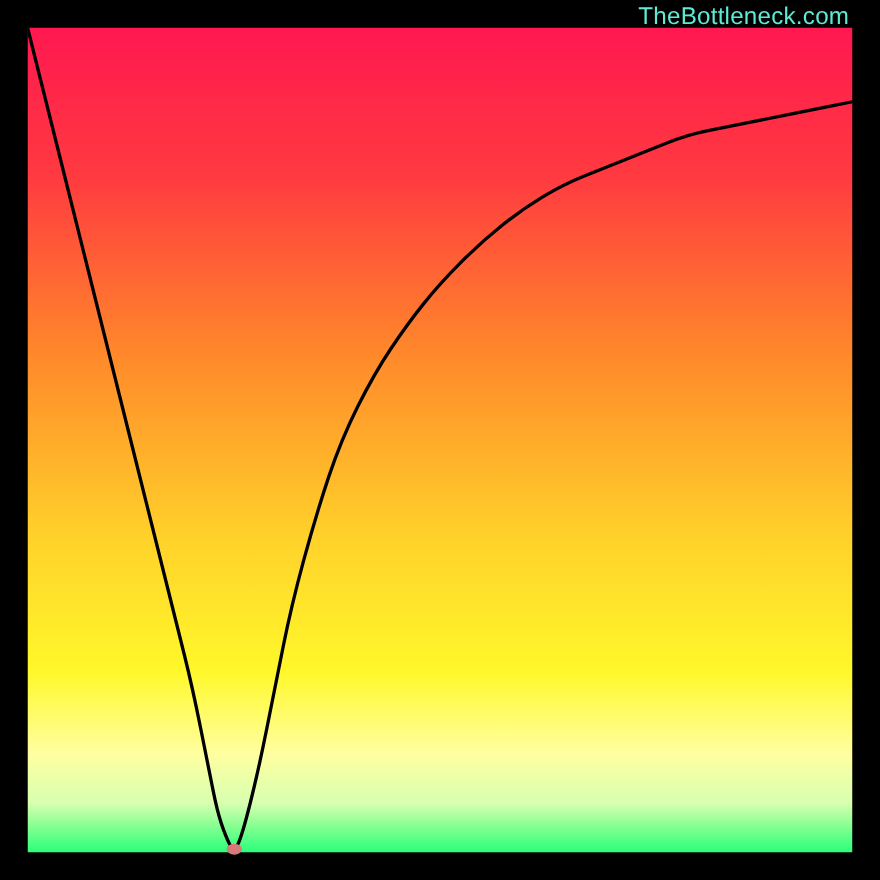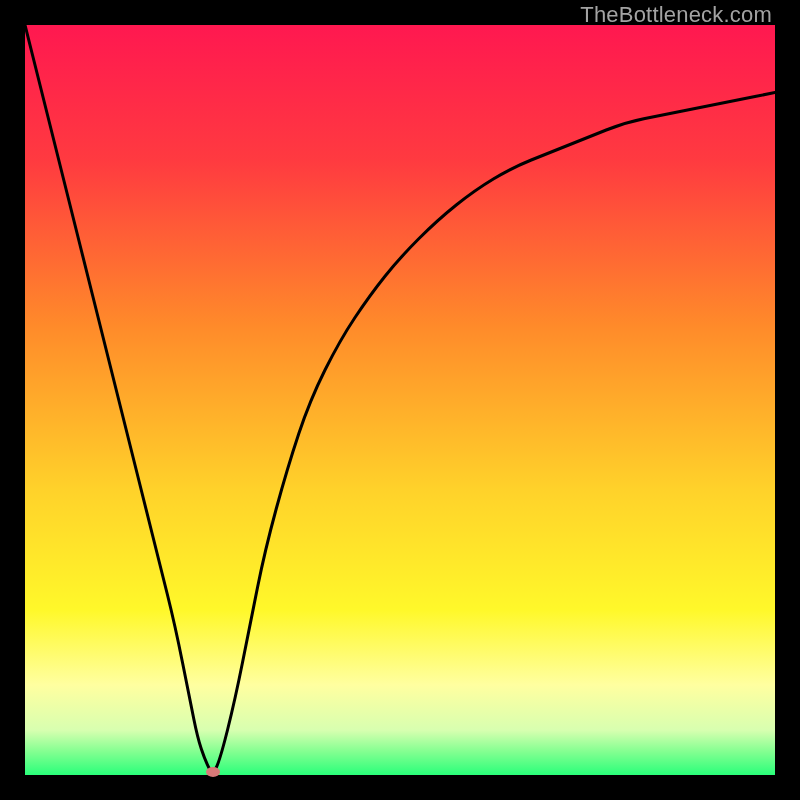--- a/index.html
+++ b/index.html
@@ -23,21 +23,21 @@
     position: absolute;
     left: 0;
     top: 0;
     width: 750px;
     height: 750px;
   }
   .watermark {
     position: absolute;
     top: 2px;
     right: 28px;
-    color: #a3a3a3;
+    color: #5eead4;
     font-size: 22px;
     font-weight: 500;
     letter-spacing: 0.2px;
     z-index: 10;
   }
   .curve {
     position: absolute;
     left: 0;
     top: 0;
     width: 750px;

